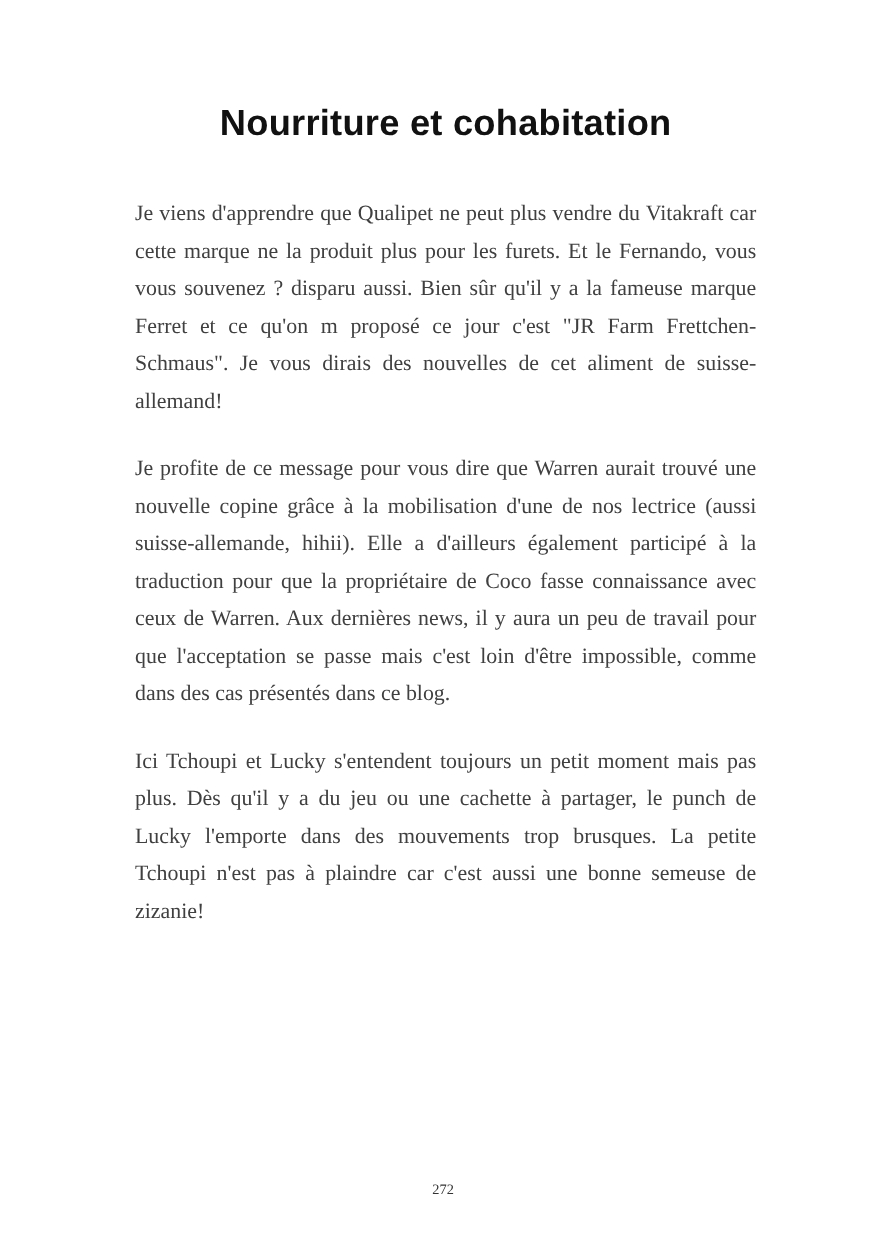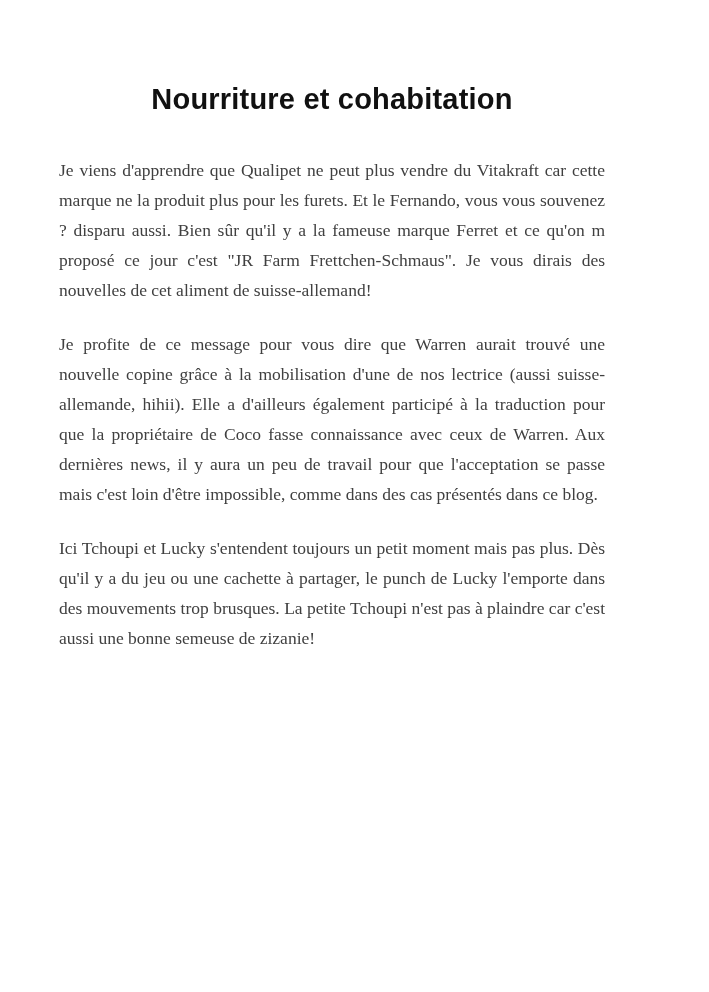--- a/index.html
+++ b/index.html
@@ -11,21 +11,21 @@
     position: relative;
     width: 709px;
     height: 992px;
     margin: 0 auto;
     background: #ffffff;
     overflow: hidden;
     font-family: "Liberation Serif", serif;
     color: #1c1c1c;
   }
   .content {
-    padding: 82px 104px 0 59px;
+    padding: 82px 104px 0 108px;
   }
   .doc-title {
     font-family: "Liberation Sans", sans-serif;
     font-weight: 700;
     font-size: 29px;
     line-height: 1.2;
     text-align: center;
     letter-spacing: 0.2px;
     margin: 0 0 38px 0;
     color: #111111;
@@ -57,13 +57,16 @@
   <div class="content">
     <h1 class="doc-title">Nourriture et cohabitation</h1>
 
     <p class="doc-paragraph">Je viens d'apprendre que Qualipet ne peut plus vendre du Vitakraft car cette marque ne la produit plus pour les furets. Et le Fernando, vous vous souvenez ?  disparu aussi. Bien sûr qu'il y a la fameuse marque Ferret et ce qu'on m proposé ce jour c'est "JR Farm Frettchen-Schmaus". Je vous dirais des nouvelles de cet aliment de suisse-allemand!</p>
 
     <p class="doc-paragraph">Je profite de ce message pour vous dire que Warren aurait trouvé une nouvelle copine grâce à la mobilisation d'une de nos lectrice (aussi suisse-allemande, hihii). Elle a d'ailleurs également participé à la traduction pour que la propriétaire de Coco fasse connaissance avec ceux de Warren. Aux dernières news, il y aura un peu de travail pour que l'acceptation se passe mais c'est loin d'être impossible, comme dans des cas présentés dans ce blog.</p>
 
     <p class="doc-paragraph">Ici Tchoupi et Lucky s'entendent toujours un petit moment mais pas plus. Dès qu'il y a du jeu ou une cachette à partager, le punch de Lucky l'emporte dans des mouvements trop brusques. La petite Tchoupi n'est pas à plaindre car c'est aussi une bonne semeuse de zizanie!</p>
   </div>
 
+  <div class="page-footer">
+    <span class="page-number">272</span>
+  </div>
 </div>
 
 </body></html>

